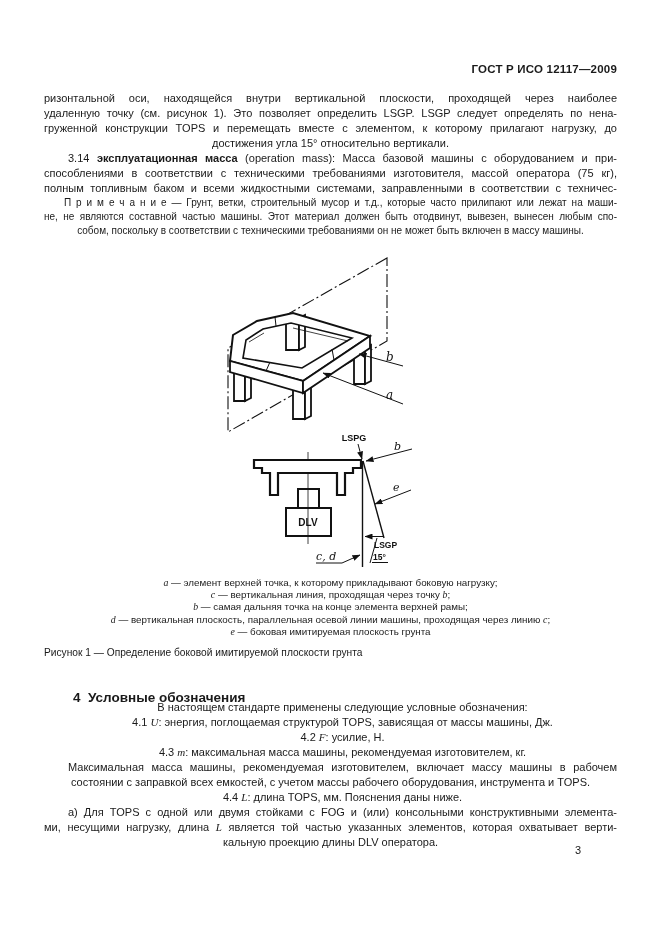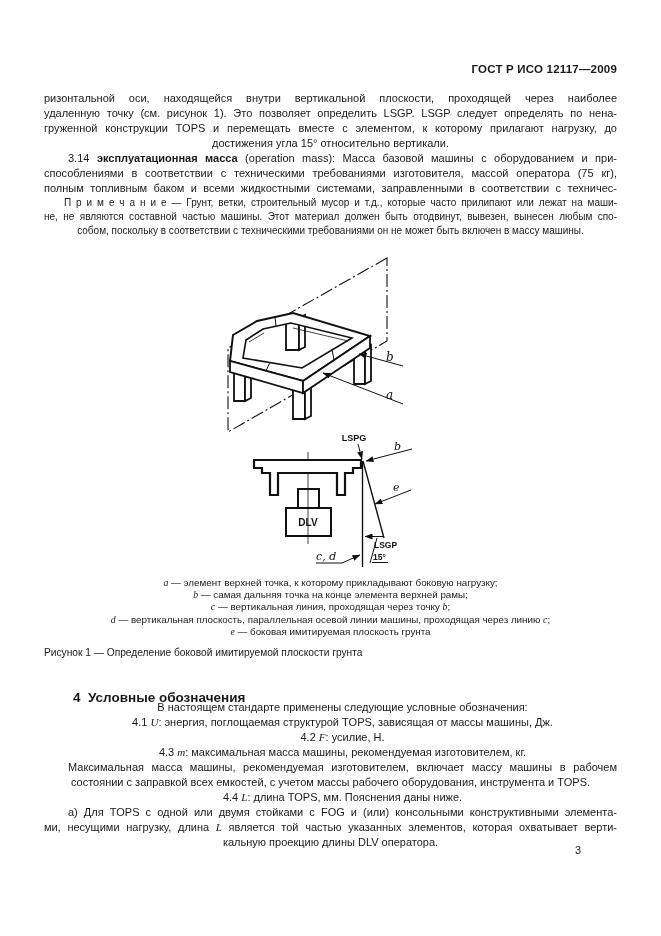--- a/index.html
+++ b/index.html
@@ -116,22 +116,22 @@
     <text x="244" y="292" class="figbold" style="font-size:8.5px;">LSGP</text>
     <text x="243" y="304" class="figbold" style="font-size:8.5px;">15°</text>
     <line x1="242" y1="306.5" x2="258" y2="306.5" stroke="#111" stroke-width="1"></line>
 
     <path d="M186,307 H212 L230,299" stroke="#111" stroke-width="1" fill="none" marker-end="url(#arr)"></path>
     <text x="186" y="304" class="figlabel-sm">c, d</text>
   </svg>
 
   <div class="abs legend">
       <div class="ln"><span class="i">a</span><span> — элемент верхней точка, к которому прикладывают боковую нагрузку;</span></div>
+      <div class="ln"><span class="i">c</span><span> — вертикальная линия, проходящая через точку </span><span class="i">b</span><span>;</span></div>
       <div class="ln"><span class="i">b</span><span> — самая дальняя точка на конце элемента верхней рамы;</span></div>
-      <div class="ln"><span class="i">c</span><span> — вертикальная линия, проходящая через точку </span><span class="i">b</span><span>;</span></div>
       <div class="ln"><span class="i">d</span><span> — вертикальная плоскость, параллельная осевой линии машины, проходящая через линию </span><span class="i">c</span><span>;</span></div>
       <div class="ln"><span class="i">e</span><span> — боковая имитируемая плоскость грунта</span></div>
     </div>
 
   <div class="abs caption">Рисунок 1 — Определение боковой имитируемой плоскости грунта</div>
 
   <div class="abs heading">4  Условные обозначения</div>
 
   <div class="abs sec4">
       <div class="ln ind"><span>В настоящем стандарте применены следующие условные обозначения:</span></div>

